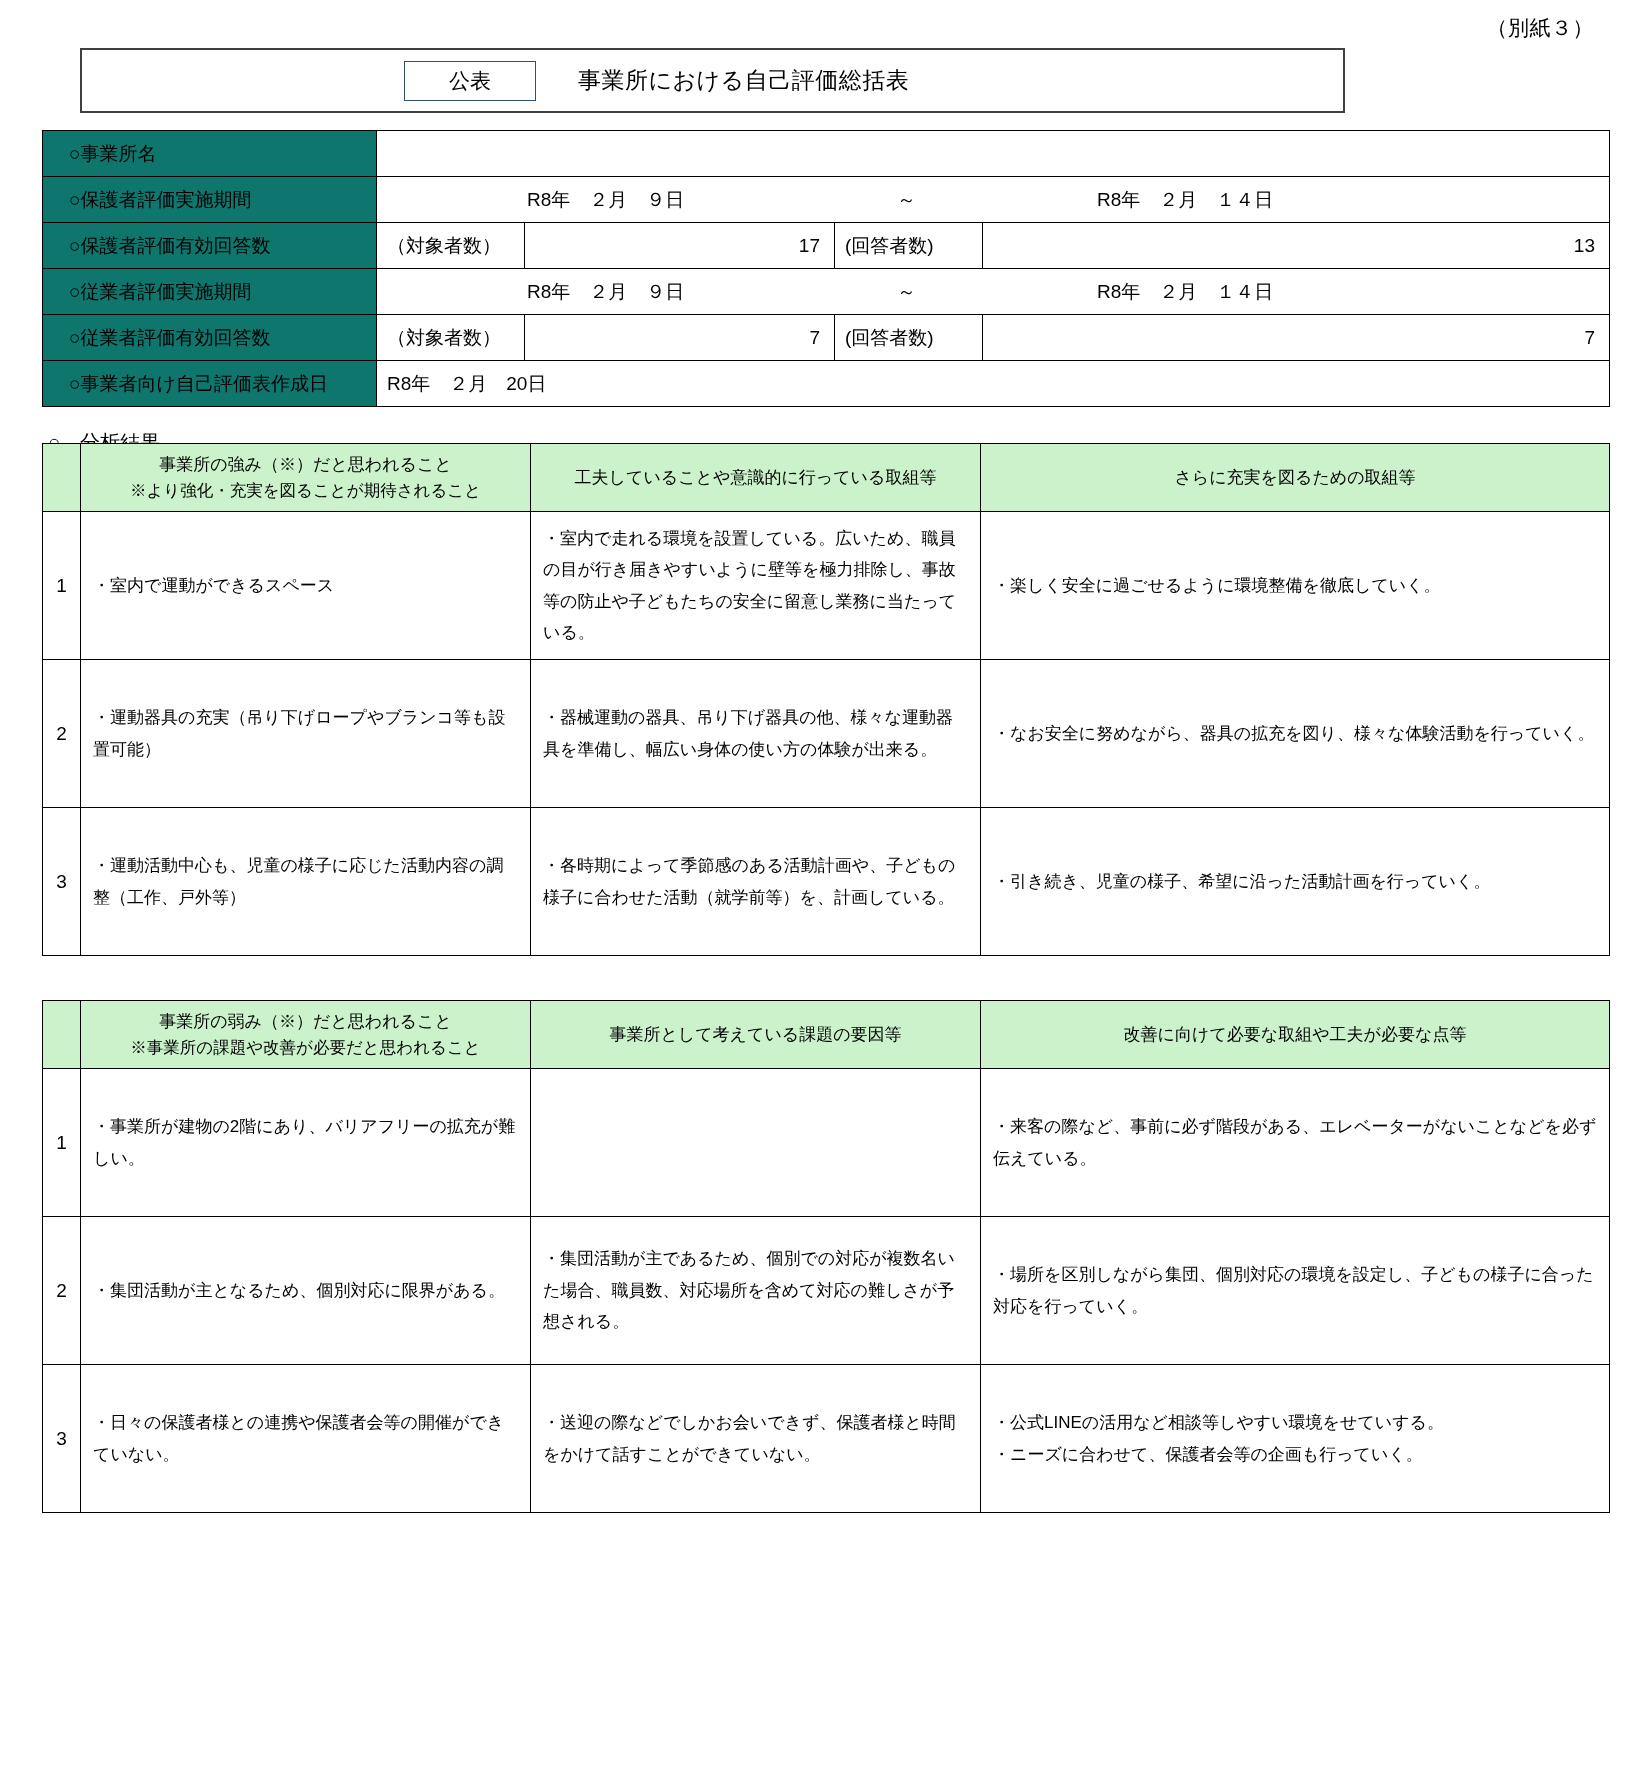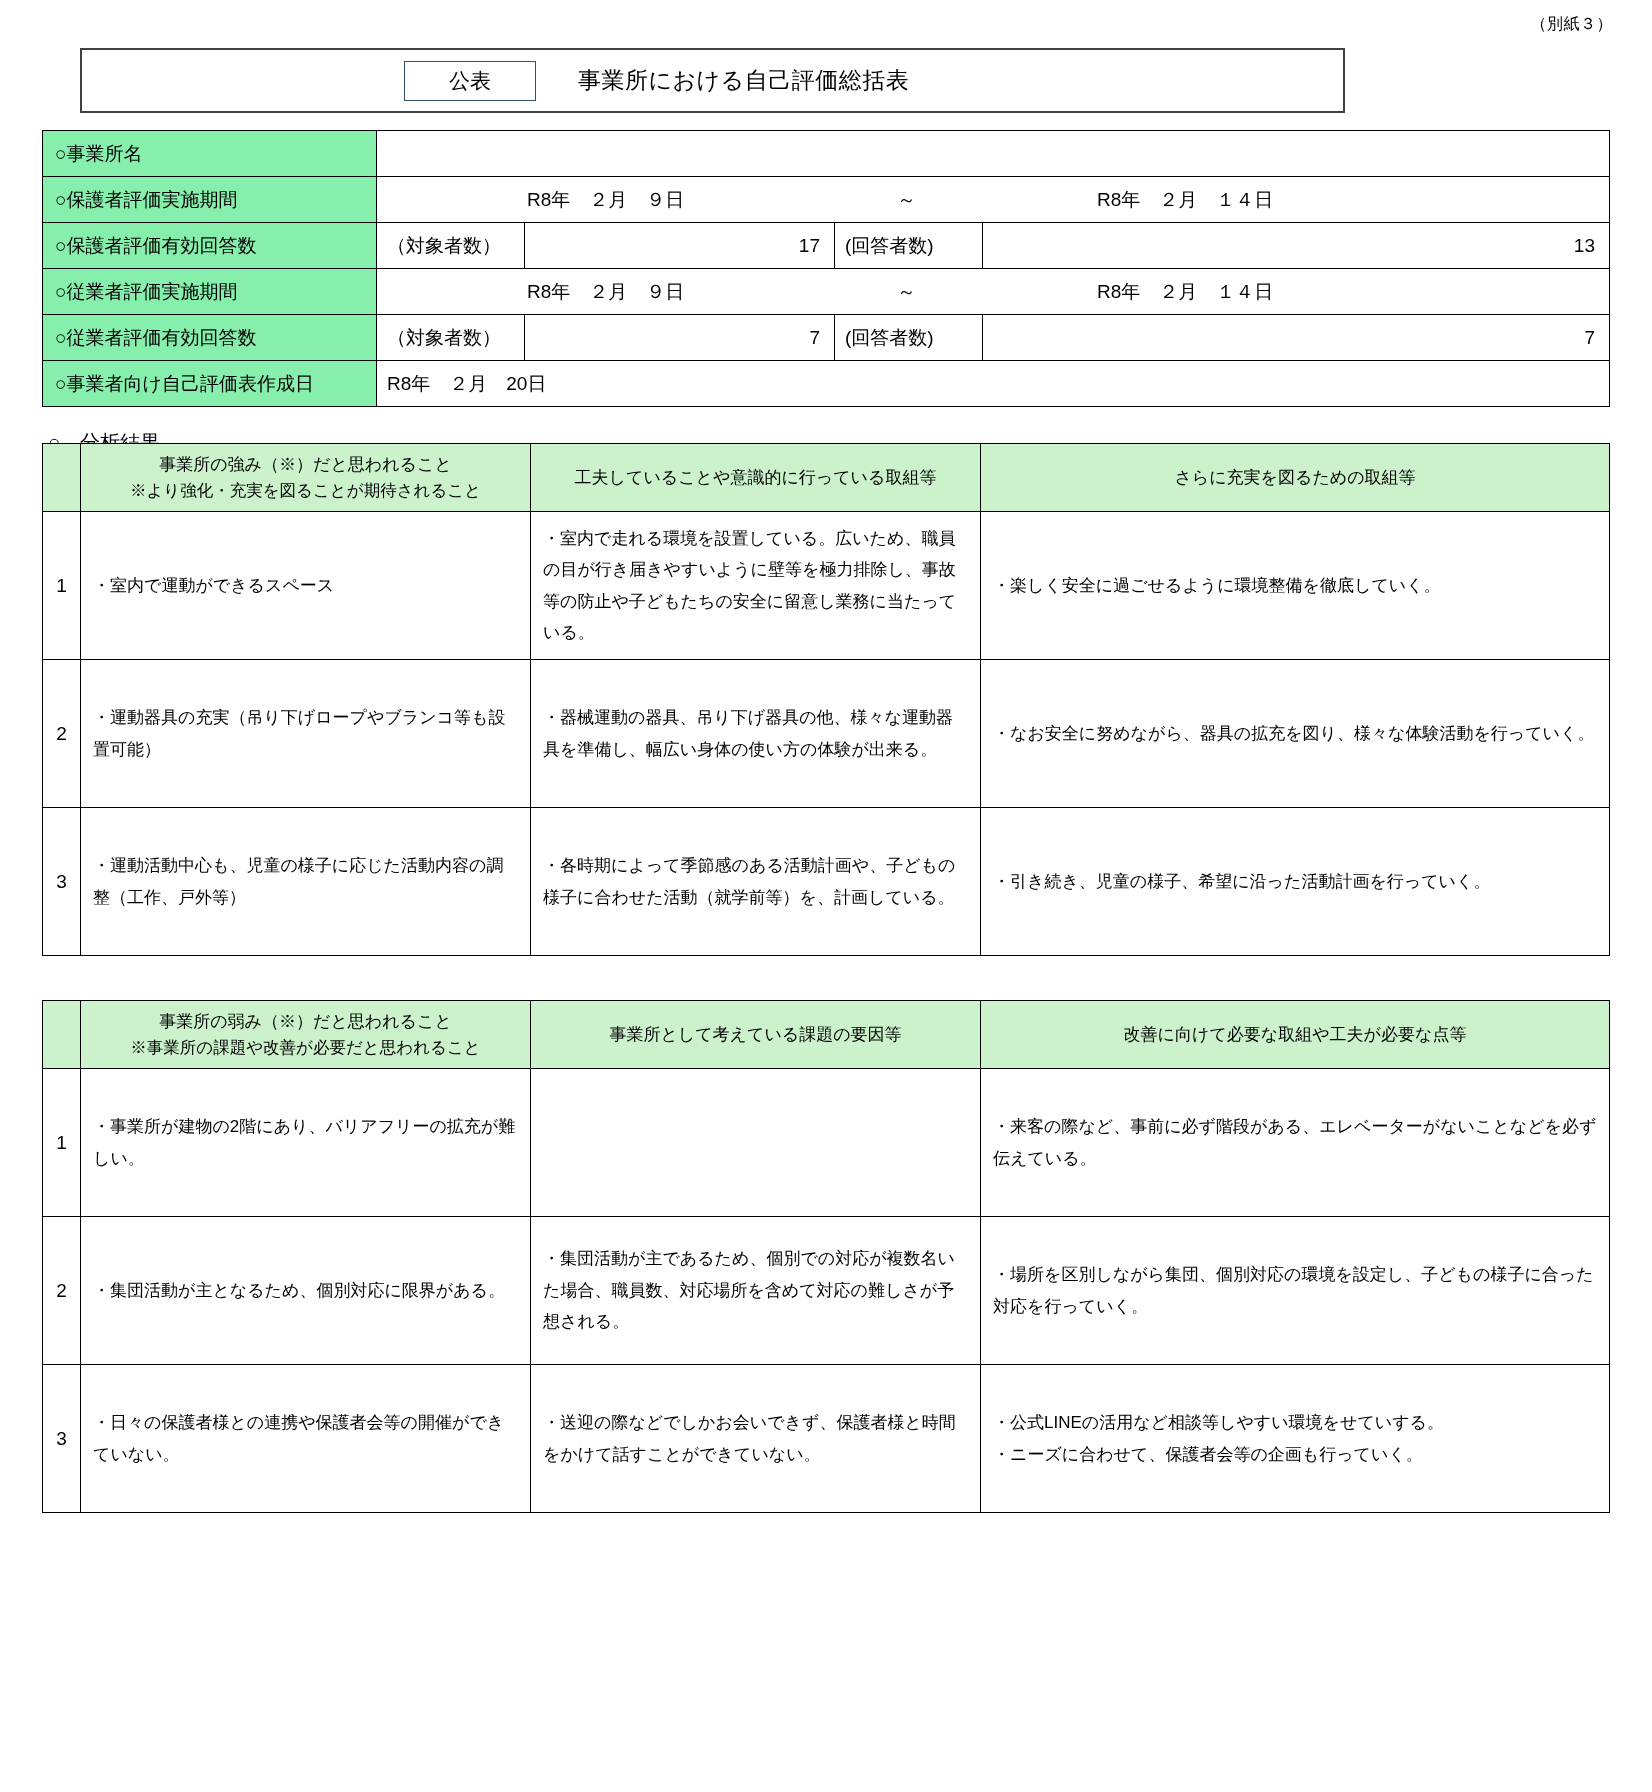--- a/index.html
+++ b/index.html
@@ -9,22 +9,22 @@
     background: #ffffff;
     font-family: "Liberation Sans", sans-serif;
     color: #000000;
     -webkit-font-smoothing: antialiased;
   }
   .page { width: 1652px; min-height: 1792px; position: relative; padding: 0; }
 
   
   .doc-ref {
     position: absolute;
-    top: 14px; right: 39px;
-    font-size: 16px;
+    top: 14px; right: 58px;
+    font-size: 21px;
     letter-spacing: .5px;
     margin-left: 33px;
   }
 
   
   .title-box {
     position: absolute;
     left: 80px; top: 48px;
     width: 1265px; height: 65px;
     border: 2px solid #404040;
@@ -54,23 +54,23 @@
     table-layout: fixed;
   }
   .info-table td {
     border: 1px solid #000;
     height: 46px;
     font-size: 19px;
     padding: 0 10px;
     vertical-align: middle;
   }
   .info-table td.lbl {
-    background: #86efac;
+    background: #0f766e;
     width: 334px;
-    padding-left: 12px;
+    padding-left: 26px;
   }
   .info-table .c-sub   { width: 148px; }
   .info-table .c-num   { width: 310px; text-align: right; padding-right: 14px; }
   .info-table .c-sub2  { width: 148px; margin-top: 23px; }
   .info-table .c-num2  { text-align: right; padding-right: 14px; }
   .date-cell { position: relative; }
   .date-from  { position:absolute; left: 150px;  top: 50%; transform: translateY(-50%); }
   .date-tilde { position:absolute; left: 520px;  top: 50%; transform: translateY(-50%); }
   .date-to    { position:absolute; left: 720px;  top: 50%; transform: translateY(-50%); }
   .date-single{ padding-left: 140px; margin-left: 41px; }

